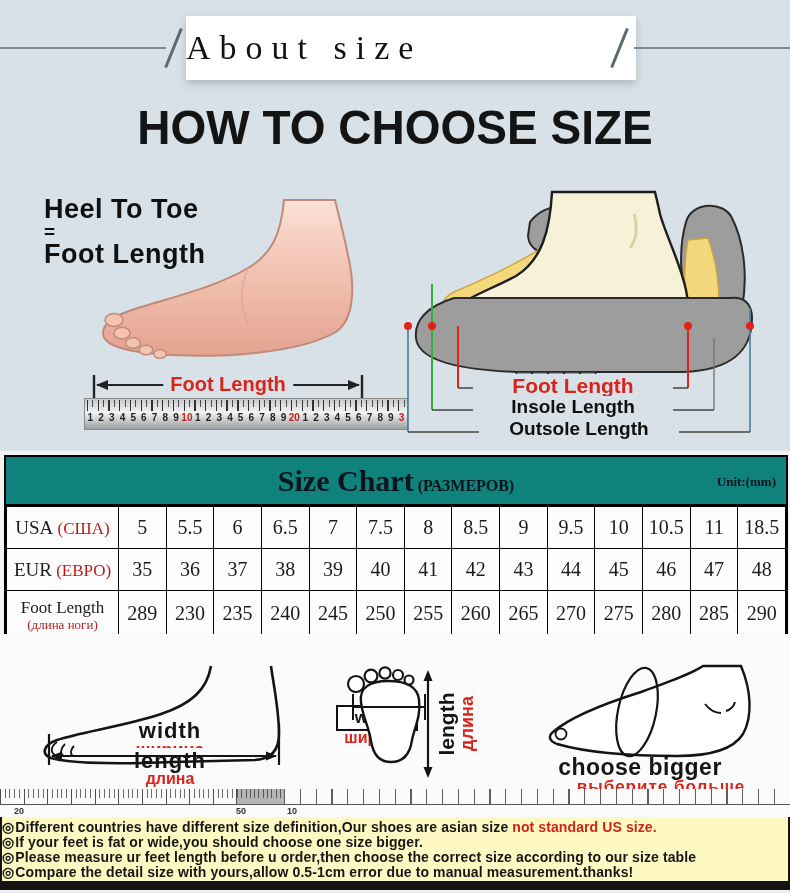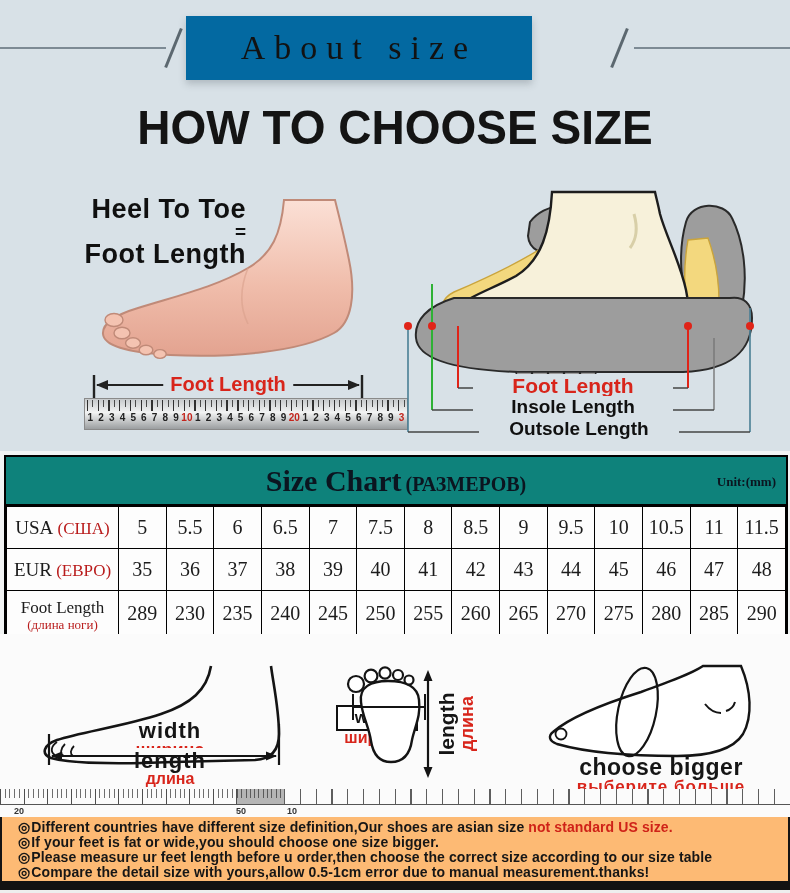--- a/index.html
+++ b/index.html
@@ -7,28 +7,28 @@
   .page{position:relative;width:790px;height:893px;margin:0 auto;background:#d8e1e7;overflow:hidden;}
   .abs{position:absolute;}
 
   
   .deco-line{position:absolute;height:2px;background:#7d8a94;top:47px;}
   .deco-line.l{left:0;width:166px;}
   .deco-line.r{left:634px;width:156px;}
   .deco-slash{position:absolute;width:3px;height:42px;background:#5c6870;top:27px;transform:rotate(22deg);}
   .deco-slash.l{left:172px;}
   .deco-slash.r{left:618px;}
-  .about-box{position:absolute;left:186px;top:16px;width:346px;height:64px;background:#0369a1;
-    box-shadow:0 4px 7px rgba(60,70,80,.25);text-align:center;line-height:64px;
+  .about-box{position:absolute;left:186px;top:16px;width:450px;height:64px;background:#ffffff;
+    box-shadow:0 4px 7px rgba(60,70,80,.25);text-align:left;line-height:64px;
     font-family:"Liberation Serif","DejaVu Serif",serif;font-size:34px;letter-spacing:9px;color:#121212;}
   .main-heading{position:absolute;left:0;top:100px;width:790px;text-align:center;margin:0;
     font-size:46px;font-weight:900;letter-spacing:0px;color:#141414;transform:scaleY(1.06);}
 
   
-  .heel-text{position:absolute;left:56px;top:194px;width:190px;text-align:right;color:#101010;}
+  .heel-text{position:absolute;left:44px;top:194px;width:190px;text-align:left;color:#101010;}
   .heel-text .t1,.heel-text .t3{font-size:27px;font-weight:800;letter-spacing:.5px;}
   .heel-text .t2{font-size:19px;font-weight:900;line-height:14px;}
   .foot-svg{position:absolute;left:72px;top:196px;}
   .fl-arrow-wrap{position:absolute;left:92px;top:371px;width:272px;height:30px;}
   .fl-arrow-label{position:absolute;left:50%;top:2px;transform:translateX(-50%);background:#d8e1e7;
     padding:0 7px;color:#d8251b;font-size:20px;font-weight:800;white-space:nowrap;}
   .ruler{position:absolute;left:84px;top:398px;width:322px;height:30px;border:1px solid #8a8a8a;
     background:linear-gradient(180deg,#c6c9cb 0%,#f2f3f3 45%,#9b9ea0 100%);}
   .ruler .ticks-minor{position:absolute;left:2px;top:1px;right:0;height:7px;
     background:repeating-linear-gradient(90deg,#4a4a4a 0 1px,transparent 1px 5.37px);}
@@ -45,21 +45,21 @@
   .dim-insole{left:473px;top:396px;width:200px;font-size:19px;color:#101010;}
   .dim-outsole{left:479px;top:418px;width:200px;font-size:19px;color:#101010;}
 
   
   .table-zone{position:absolute;left:0;top:451px;width:790px;height:183px;background:#f2f4f4;}
   .chart{position:absolute;left:4px;top:455px;width:780px;border:2px solid #000;background:#fdfdfd;}
   .chart-header{position:relative;height:47px;background:#0e827b;border-bottom:2px solid #000;}
   .chart-title-wrap{position:absolute;left:0;width:100%;top:0;height:47px;text-align:center;
     font-family:"Liberation Serif","DejaVu Serif",serif;color:#0b1520;line-height:47px;}
   .chart-title{font-size:30px;font-weight:700;}
-  .chart-title-note{font-size:20px;font-weight:700;}
+  .chart-title-note{font-size:16px;font-weight:700;}
   .chart-unit{position:absolute;right:10px;top:0;height:47px;line-height:50px;
     font-family:Liberation Serif, serif;font-size:13px;font-weight:700;color:#0b1520;}
   .chart table{border-collapse:collapse;table-layout:fixed;width:100%;background:#fdfdfd;
     font-family:"Liberation Serif","DejaVu Serif",serif;}
   .chart td{border:1px solid #000;text-align:center;vertical-align:middle;font-size:20px;color:#1c1c1c;height:41px;padding:0;}
   .chart tr:nth-child(3) td{height:45px;}
   .chart td.lbl{font-size:19px;}
   .chart td.lbl .lbl-ru{color:#b91c1c;font-size:17px;}
   .chart tr:nth-child(3) td.lbl .lbl-en{font-size:17px;line-height:19px;}
   .chart tr:nth-child(3) td.lbl .lbl-ru{font-size:13px;line-height:14px;display:block;}
@@ -75,42 +75,42 @@
   .d-label{position:absolute;text-align:center;font-weight:800;white-space:nowrap;color:#151515;}
   .d-red{color:#d8251b;}
   .d1-width{left:100px;top:718px;width:140px;font-size:22px;letter-spacing:1px;}
   .d1-width-ru{left:100px;top:740px;width:140px;font-size:18px;}
   .d1-length{left:96px;top:748px;width:148px;font-size:22px;background:#fbfbfb;letter-spacing:1px;}
   .d1-length-ru{left:96px;top:770px;width:148px;font-size:16px;}
   .d2-width{left:336px;top:705px;width:78px;font-size:17px;border:2px solid #111;background:#ffffff;padding:1px 0;}
   .d2-width-ru{left:330px;top:729px;width:90px;font-size:16px;}
   .d2-length{left:387px;top:712px;width:120px;font-size:21px;transform:rotate(-90deg);}
   .d2-length-ru{left:407px;top:713px;width:120px;font-size:18px;transform:rotate(-90deg);}
-  .d3-label{left:556px;top:754px;width:210px;font-size:23px;letter-spacing:.5px;}
+  .d3-label{left:535px;top:754px;width:210px;font-size:23px;letter-spacing:.5px;}
   .d3-label-ru{left:556px;top:777px;width:210px;font-size:17px;letter-spacing:1px;}
 
   
   .bruler{position:absolute;left:0;top:789px;width:790px;height:27px;background:#fbfbfb;}
   .bruler .fine{position:absolute;left:0;top:0;width:284px;height:9px;
     background:repeating-linear-gradient(90deg,#6e6e6e 0 1px,transparent 1px 4.73px);}
   .bruler .fine-major{position:absolute;left:0;top:0;width:284px;height:15px;
     background:repeating-linear-gradient(90deg,#4e4e4e 0 1px,transparent 1px 23.65px);}
   .bruler .gray-block{position:absolute;left:237px;top:0;width:47px;height:15px;background:#b5b5b5;
     border-right:1px solid #555;}
   .bruler .gray-block i{display:block;width:100%;height:9px;
     background:repeating-linear-gradient(90deg,#5a5a5a 0 1px,transparent 1px 4.3px);}
   .bruler .coarse{position:absolute;left:284px;top:0;width:506px;height:15px;
     background:repeating-linear-gradient(90deg,#5e5e5e 0 1.2px,transparent 1.2px 15.8px);}
   .bruler .baseline{position:absolute;left:0;top:15px;width:790px;height:1px;background:#555;}
   .bruler .bnum{position:absolute;top:17px;font-size:9px;font-weight:700;color:#333;}
 
   
-  .notes{position:absolute;left:0;top:817px;width:790px;height:64px;background:#fdba74;
+  .notes{position:absolute;left:0;top:817px;width:790px;height:64px;background:#fef9c3;
     border-left:2px solid #141414;border-right:2px solid #141414;box-sizing:border-box;
-    padding:3px 0 0 16px;}
+    padding:3px 0 0 0;}
   .note-line{font-size:14px;font-weight:700;color:#161616;line-height:15px;letter-spacing:.1px;white-space:nowrap;}
   .note-line .bullet{font-size:14px;margin-right:1px;}
   .note-line .red{color:#cf2218;}
   .bottom-bar{position:absolute;left:0;top:881px;width:790px;height:9px;background:#121212;}
   .bottom-white{position:absolute;left:0;top:890px;width:790px;height:3px;background:#eeeeee;}
 </style>
 </head>
 <body>
 
 <div class="page">
@@ -253,21 +253,21 @@
             <td>6.5</td>
             <td>7</td>
             <td>7.5</td>
             <td>8</td>
             <td>8.5</td>
             <td>9</td>
             <td>9.5</td>
             <td>10</td>
             <td>10.5</td>
             <td>11</td>
-            <td>11.5</td>
+            <td>18.5</td>
           </tr>
           <tr>
             <td class="lbl"><span class="lbl-en">EUR</span><span class="lbl-ru"> (ЕВРО)</span></td>
             <td>35</td>
             <td>36</td>
             <td>37</td>
             <td>38</td>
             <td>39</td>
             <td>40</td>
             <td>41</td>

